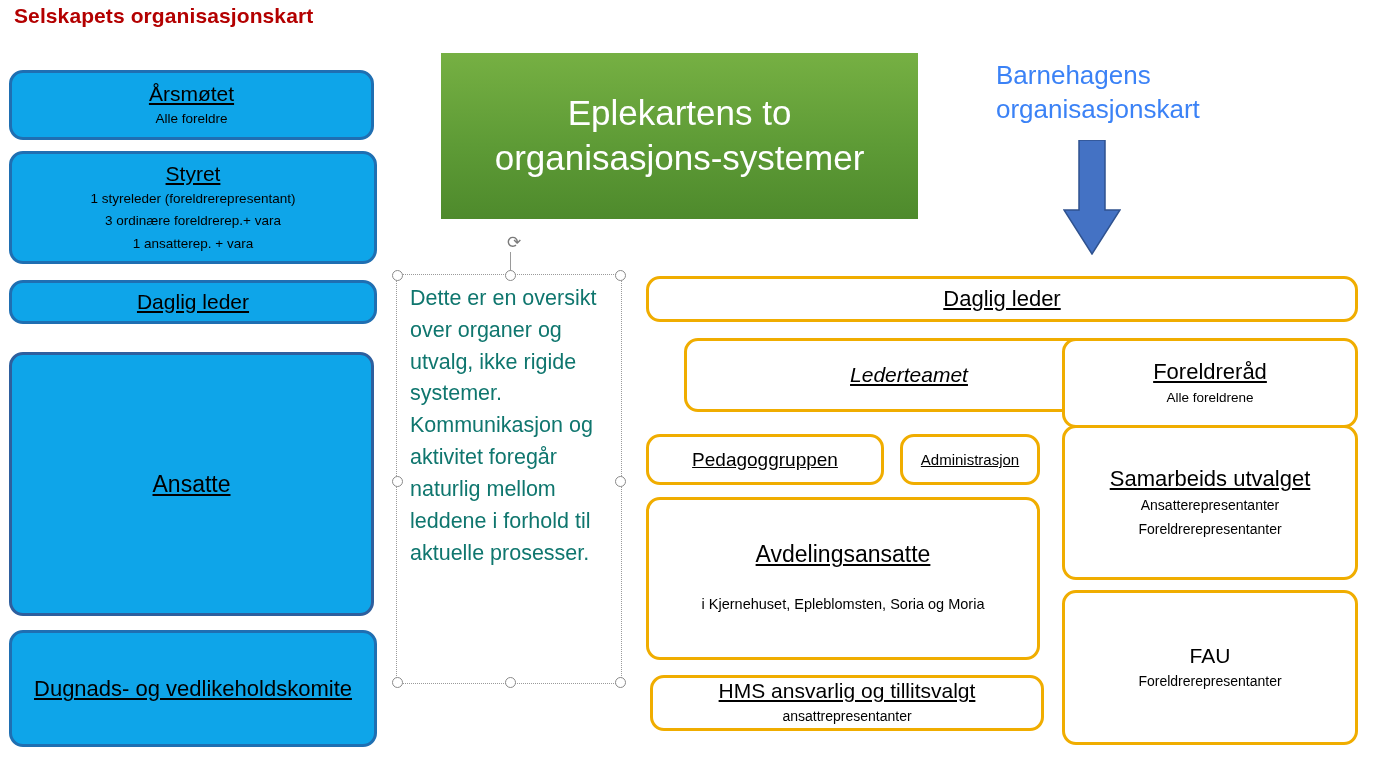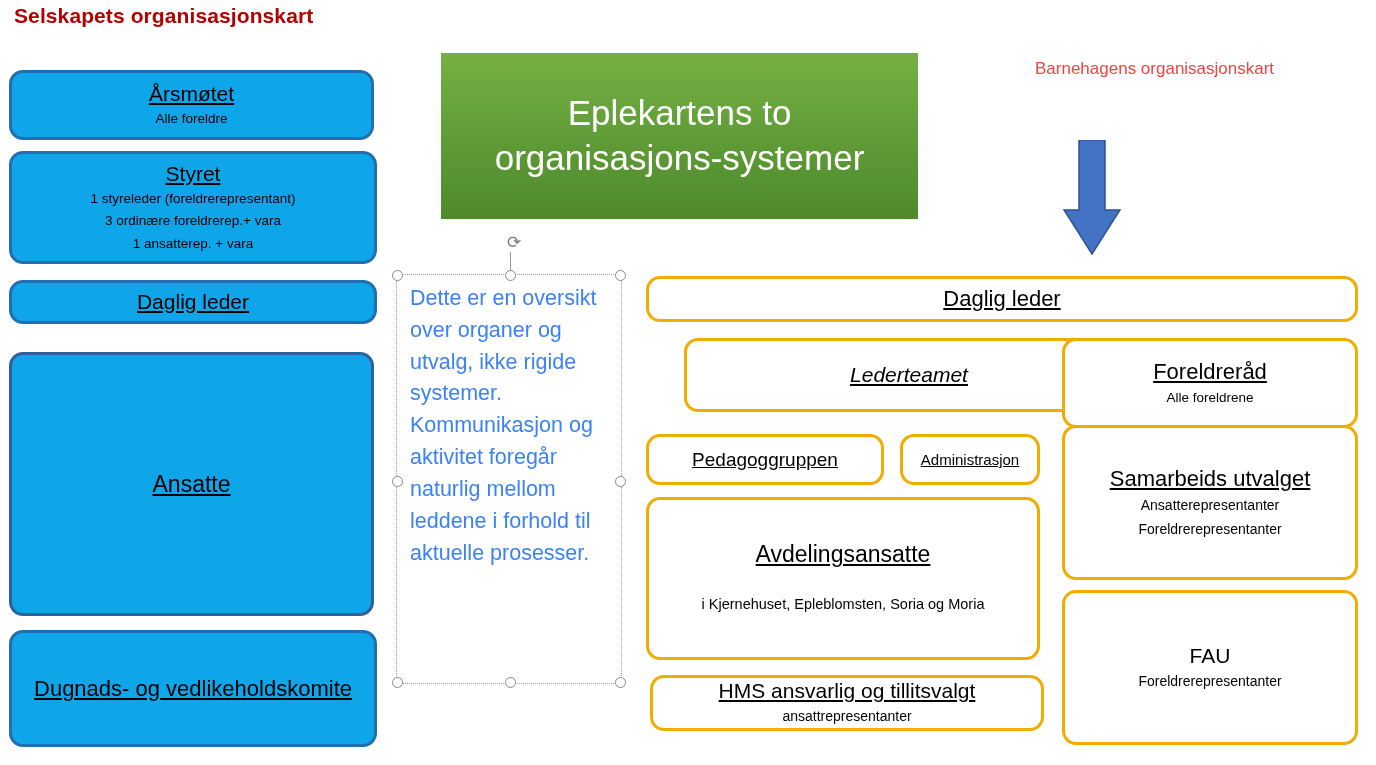--- a/index.html
+++ b/index.html
@@ -20,24 +20,23 @@
   #page-title {
     left: 14px; top: 4px;
     font-size: 21px;
     font-weight: bold;
     color: #b30000;
     letter-spacing: .1px;
   }
   #right-title {
     left: 996px; top: 58px;
     width: 270px;
-    font-size: 17px;
-    color: #ef4444;
+    font-size: 26px;
+    color: #3b82f6;
     line-height: 1.32;
-    margin-left: 39px;
   }
 
   
   #green-banner {
     left: 441px; top: 53px;
     width: 477px; height: 166px;
     background: linear-gradient(180deg, #76b043 0%, #5e9b36 55%, #4e8a2c 100%);
     color: #ffffff;
     display: flex;
     align-items: center;
@@ -76,21 +75,21 @@
   #text-shape {
     left: 396px; top: 274px;
     width: 226px; height: 410px;
     border: 1px dotted #9a9a9a;
     background: #ffffff;
   }
   #text-shape .body {
     padding: 8px 10px 0 13px;
     font-size: 21.5px;
     line-height: 1.48;
-    color: #3b82f6;
+    color: #0f766e;
   }
   .handle {
     position: absolute;
     width: 9px; height: 9px;
     border: 1px solid #8a8a8a;
     background: #ffffff;
     border-radius: 50%;
   }
   .h-tl { left: -5px; top: -5px; }
   .h-tc { left: 108px; top: -5px; }

